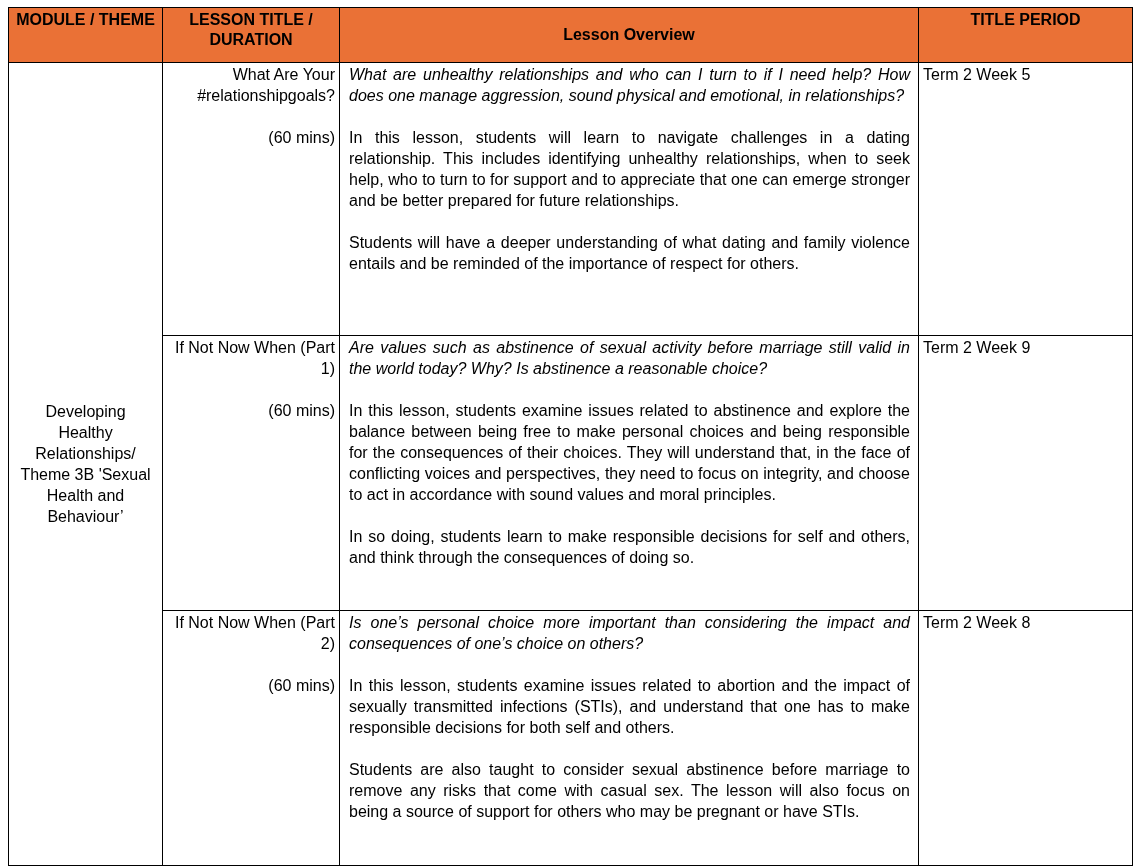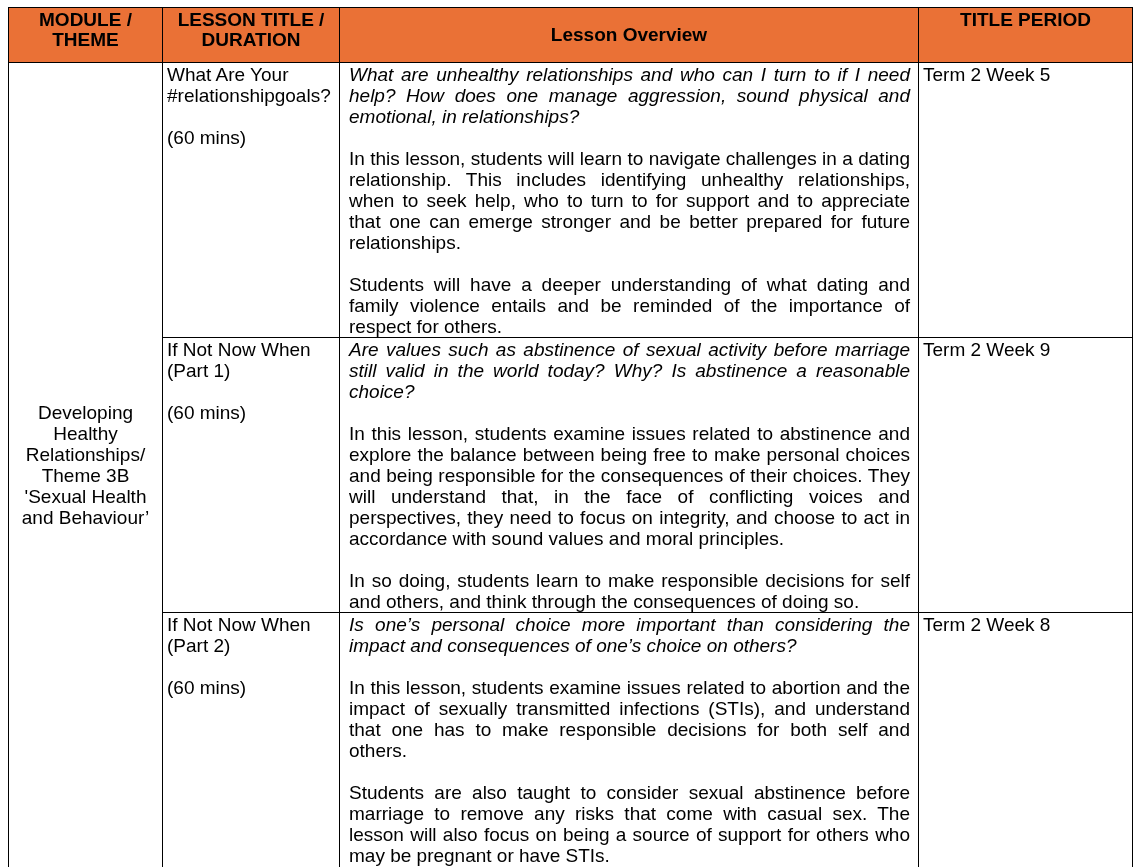--- a/index.html
+++ b/index.html
@@ -15,21 +15,21 @@
       font-family: "Liberation Sans", sans-serif;
       color: #000000;
     }
     table.lesson-table {
       position: absolute;
       left: 8px;
       top: 7px;
       width: 1124px;
       border-collapse: collapse;
       table-layout: fixed;
-      font-size: 19px;
+      font-size: 16px;
       line-height: 21px;
     }
     table.lesson-table th,
     table.lesson-table td {
       border: 1.5px solid #000000;
       vertical-align: top;
       padding: 0;
     }
     table.lesson-table thead th {
       background: #ea7136;
@@ -47,21 +47,21 @@
     col.c-lesson { width: 177px; }
     col.c-overview { width: 579px; }
     col.c-time { width: 214px; }
 
     td.module-cell {
       vertical-align: middle !important;
       text-align: center;
       padding: 18px 10px !important;
     }
     td.lesson-cell {
-      text-align: left;
+      text-align: right;
       padding: 1px 4px 0 4px !important;
     }
     td.lesson-cell .dur {
       margin-top: 21px;
     }
     td.overview-cell {
       text-align: justify;
       padding: 1px 8px 0 9px !important;
     }
     td.overview-cell p {

